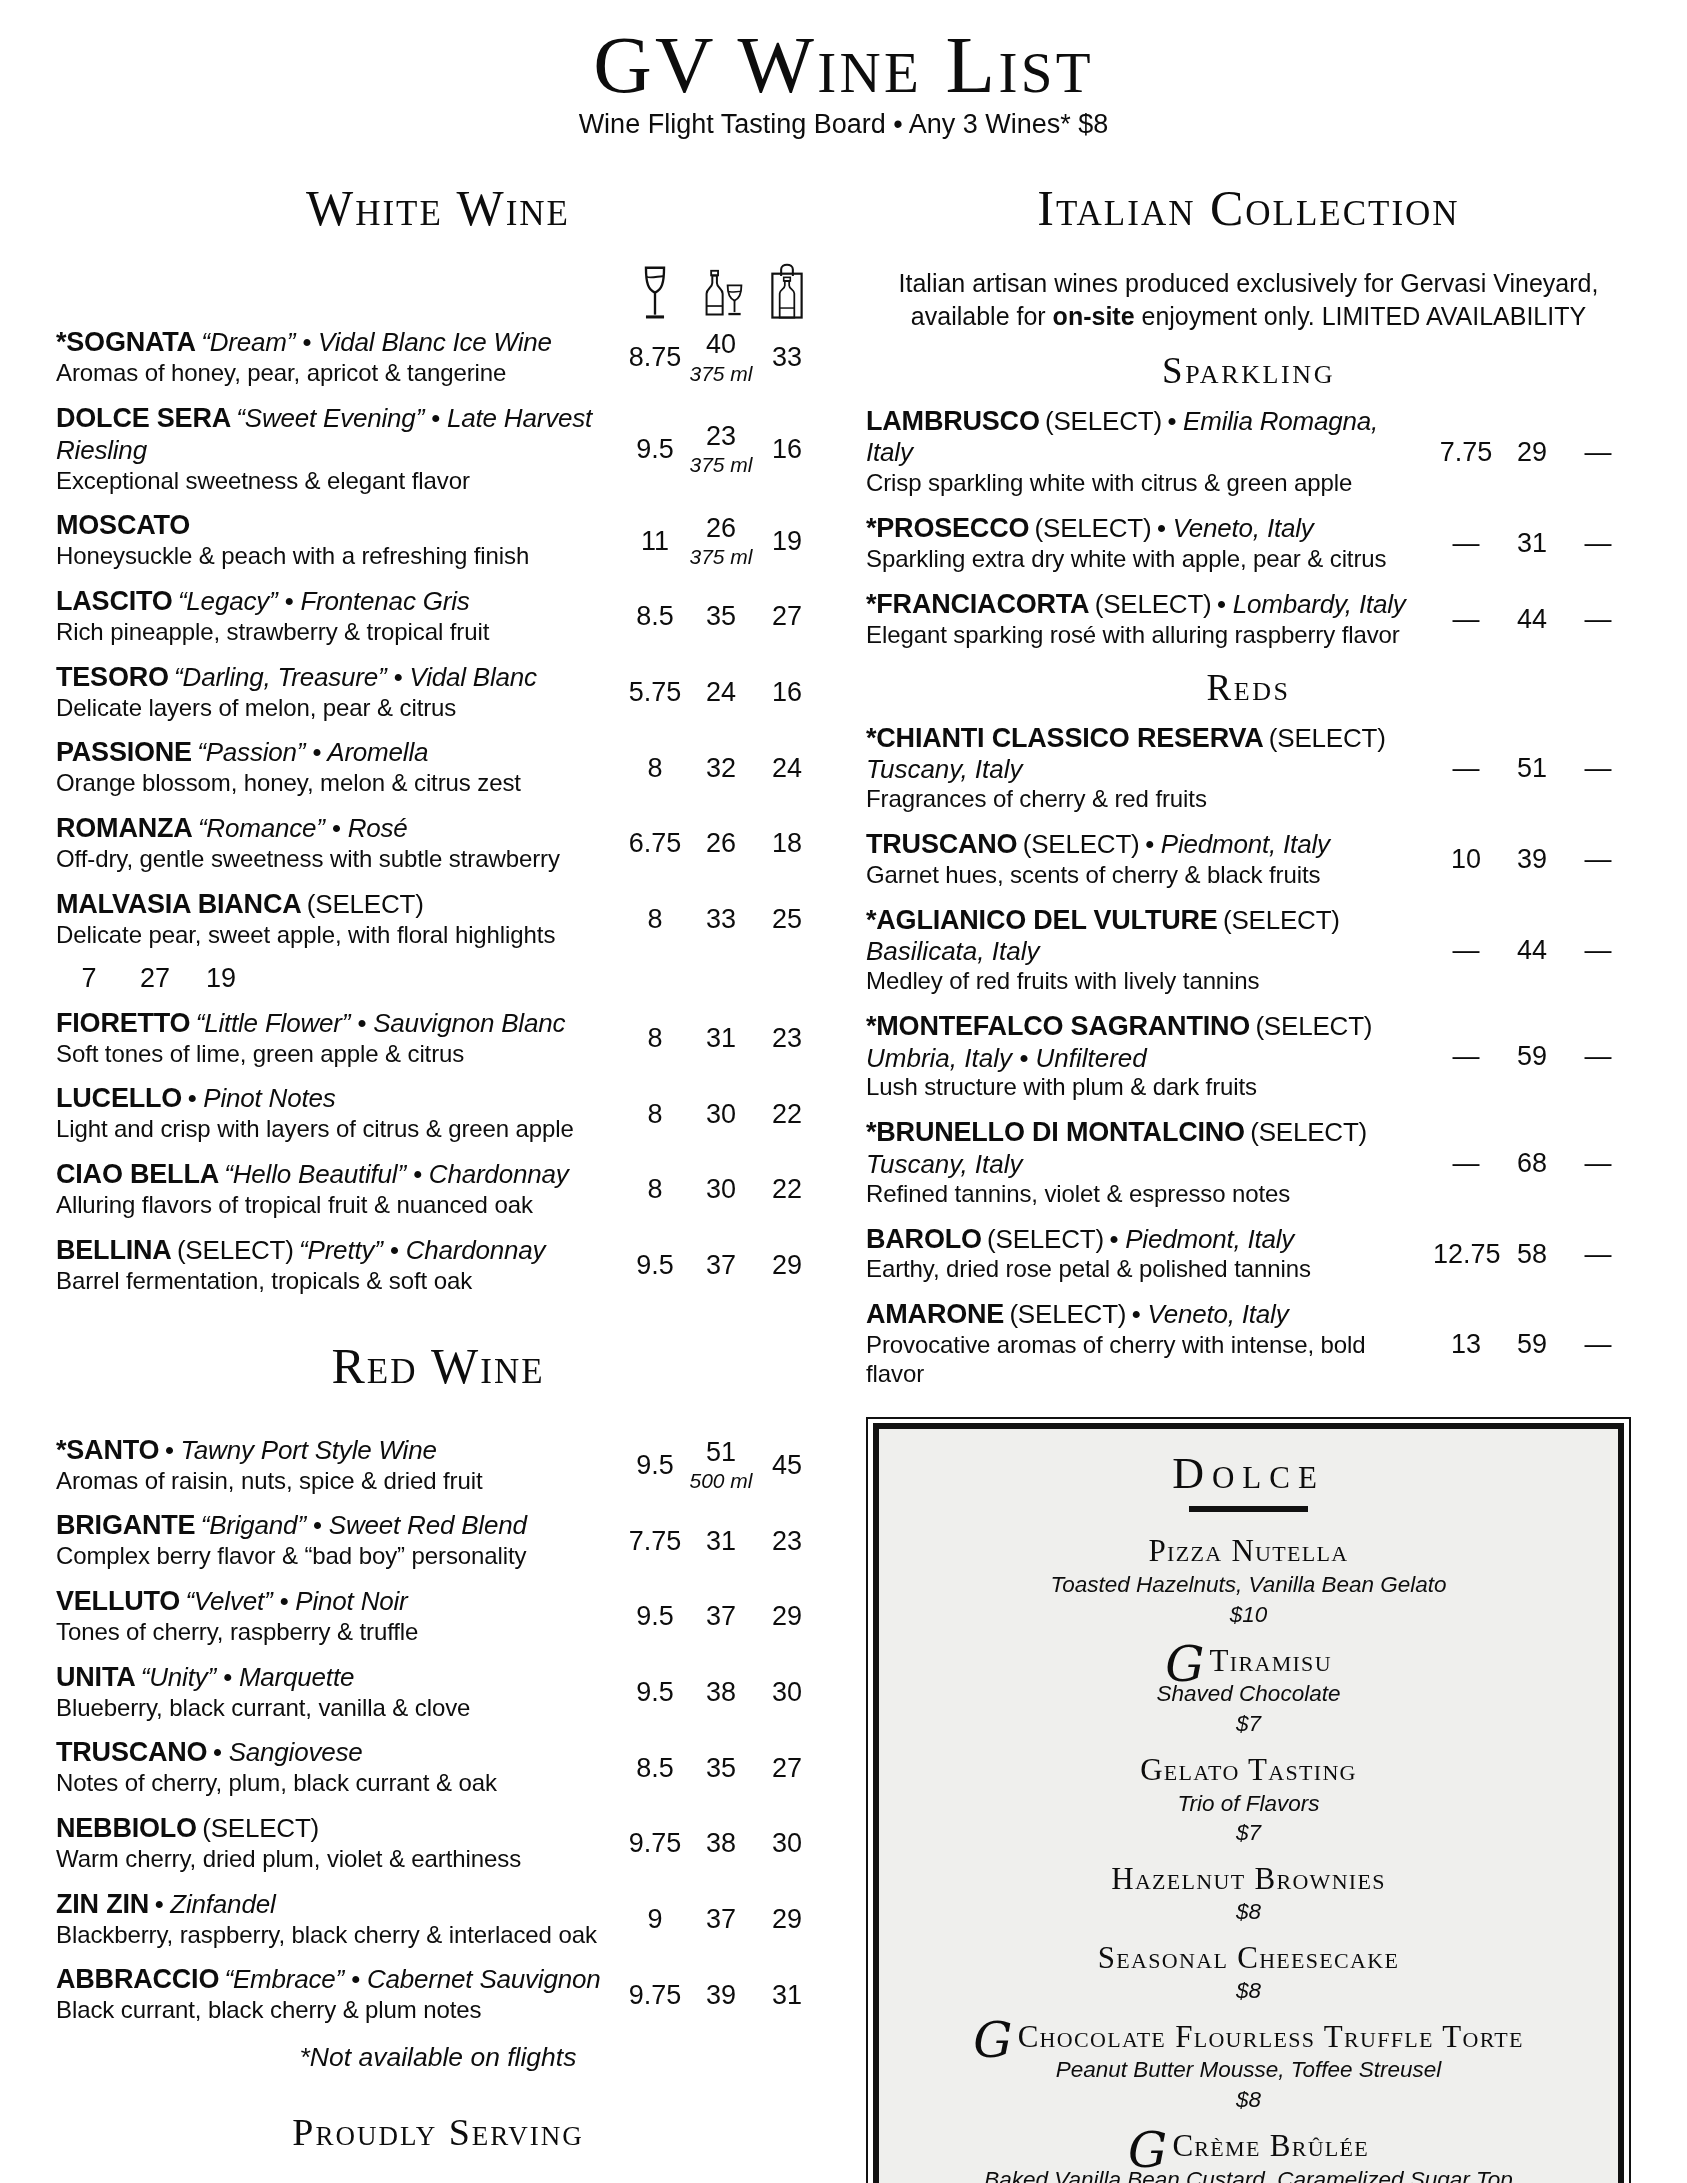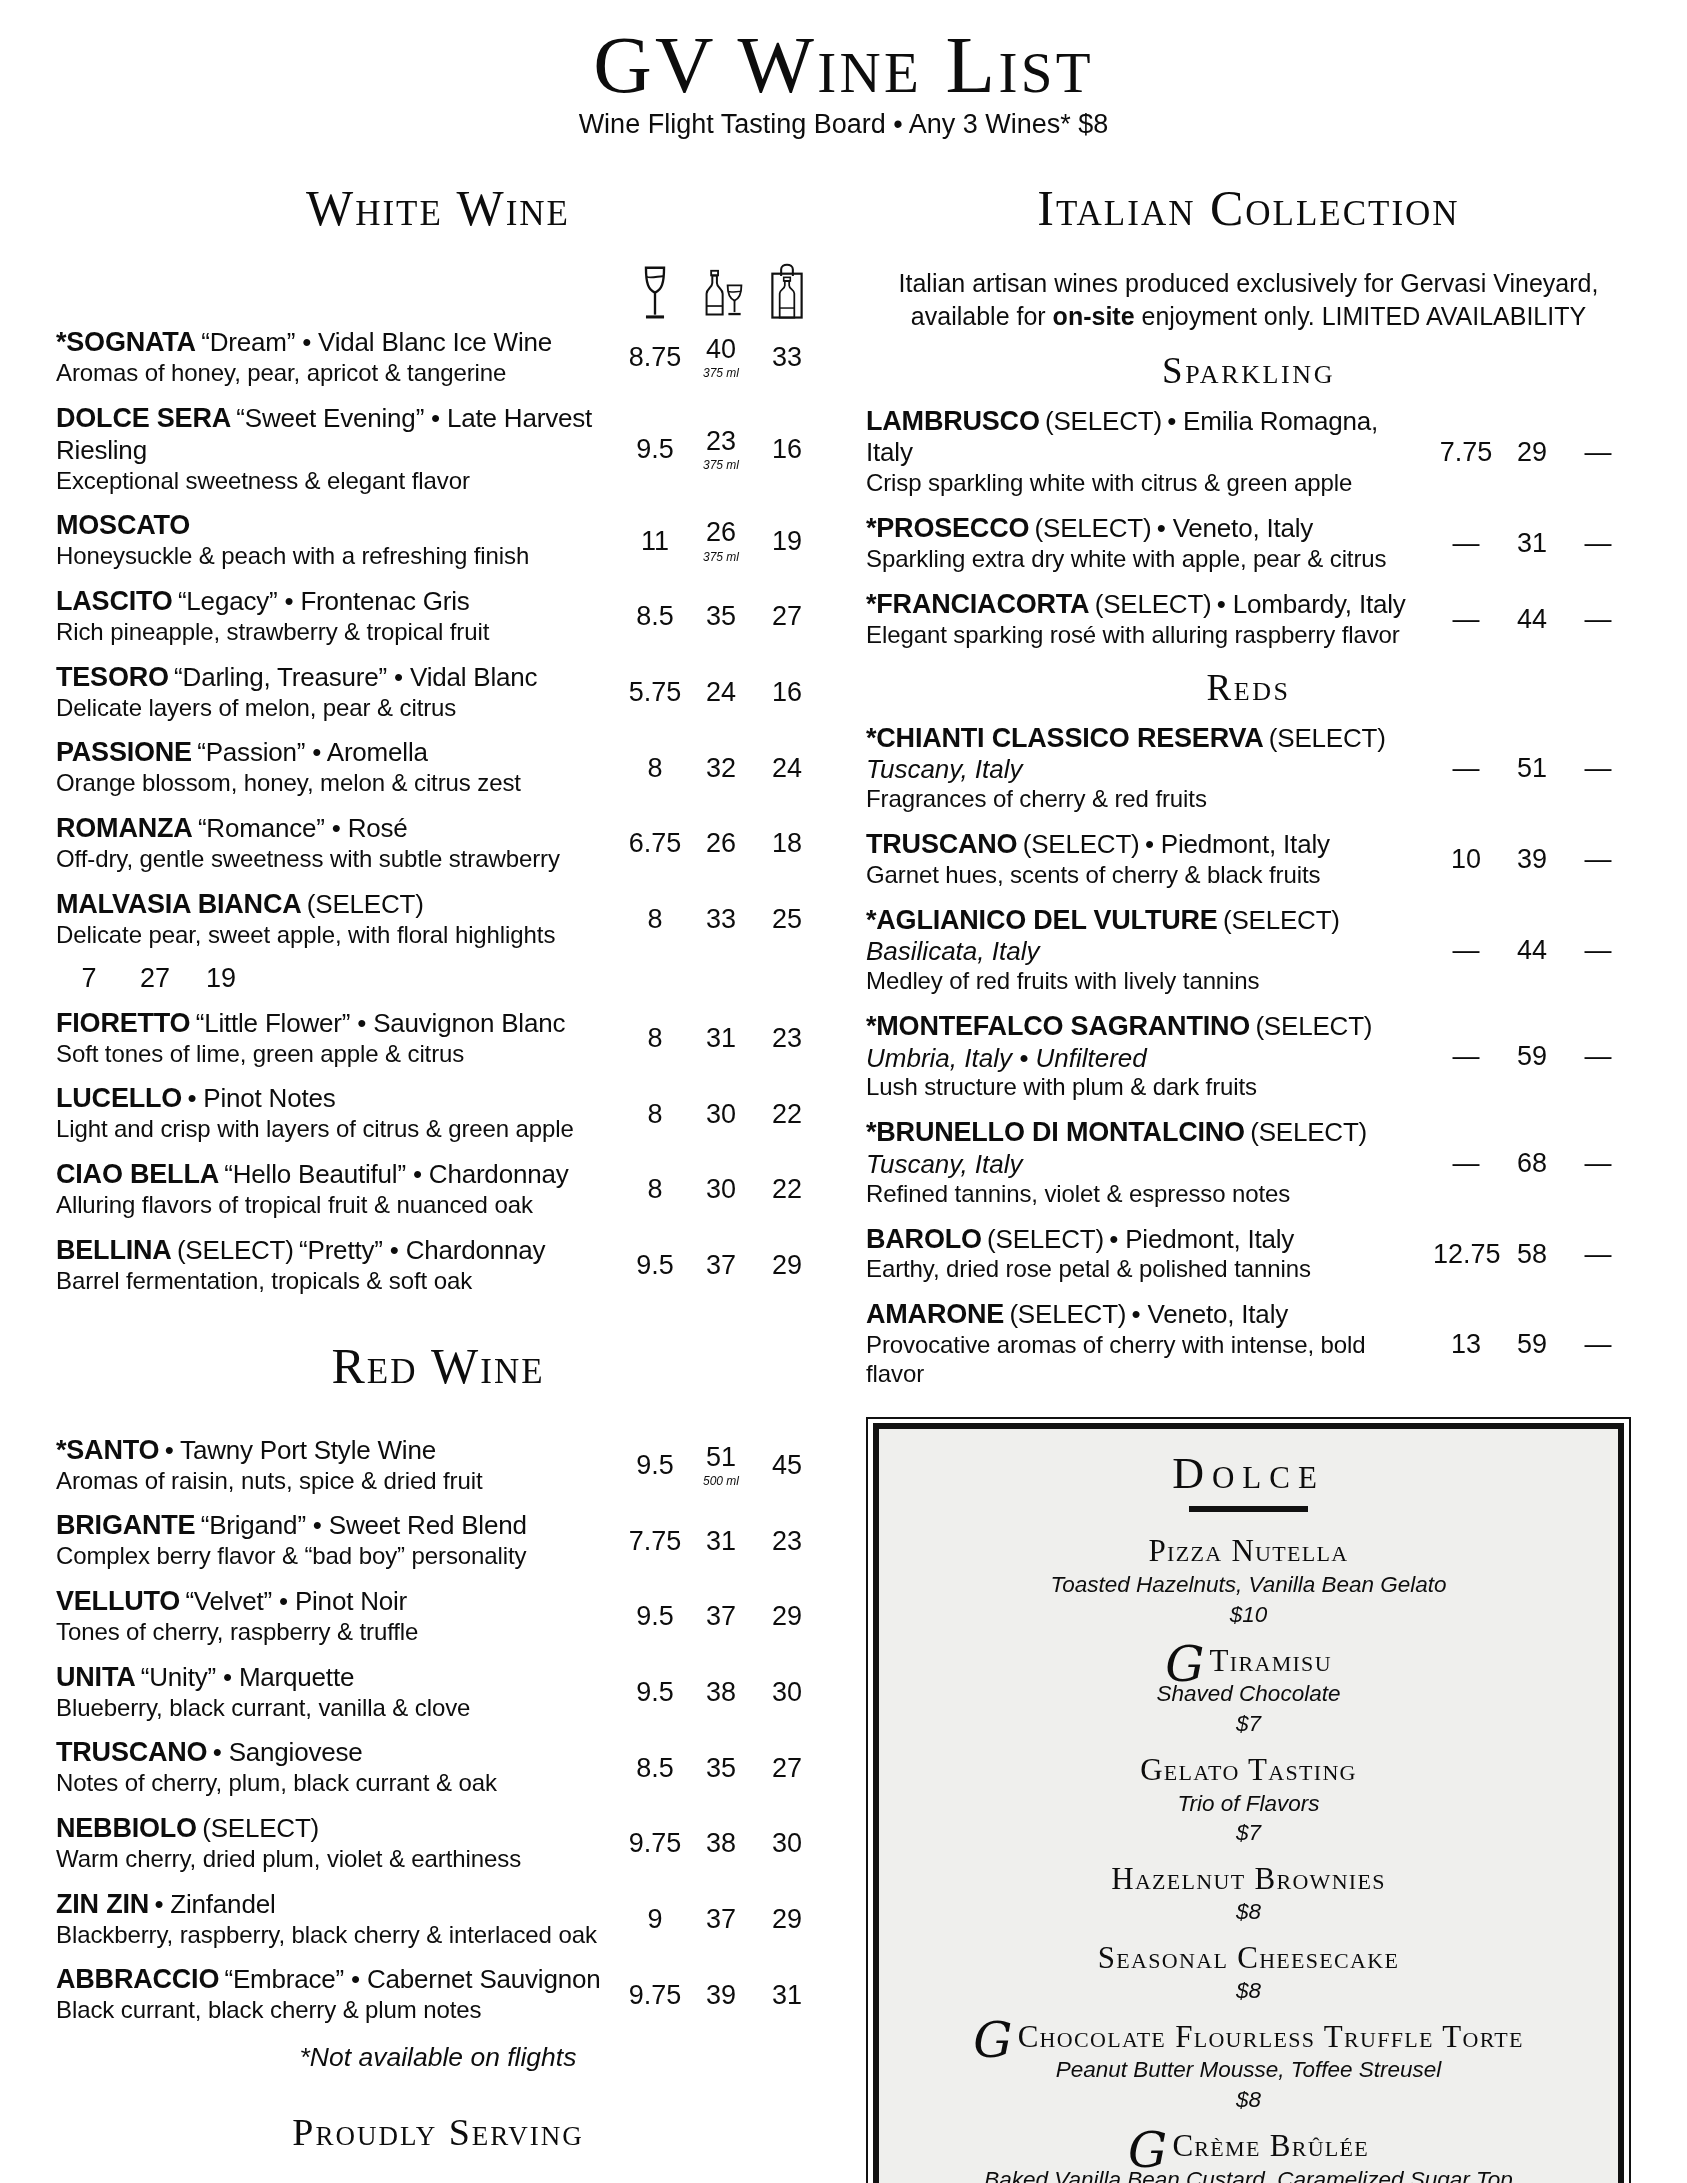--- a/index.html
+++ b/index.html
@@ -36,25 +36,25 @@
   .icons-row{display:flex;justify-content:flex-end;margin:9.3px 0 6.6px;}
   .icon-cell{width:66px;display:flex;justify-content:center;align-items:flex-end;}
   .icon-cell svg{display:block;}
 
   
   .entries{margin-top:4px;}
   .entry{display:flex;align-items:center;margin-bottom:15px;}
   .etext{flex:1;min-width:0;padding-right:8px;}
   .nline{font-size:27px;font-weight:700;line-height:1.18;letter-spacing:-0.2px;}
   .nline .sel{font-weight:400;font-size:26px;margin-left:5.3px;}
-  .nline .tail{font-weight:400;font-size:26px;margin-left:5.3px;}
+  .nline .tail{font-weight:400;font-style:italic;font-size:26px;margin-left:5.3px;}
   .line2{font-style:italic;font-size:26px;line-height:1.18;}
   .desc{font-size:24px;line-height:1.2;letter-spacing:-0.1px;}
   .pcell{width:66px;text-align:center;font-size:27px;line-height:1.05;flex:none;}
-  .pcell .note{display:block;font-size:12px;font-style:italic;margin-top:4px;}
+  .pcell .note{display:block;font-size:21px;font-style:italic;margin-top:4px;}
 
   .section-gap{margin-top:29px;}
 
   
   .it-intro{text-align:center;font-size:25px;line-height:1.3;margin:17px 6.6px 6.6px;}
   .it-intro b{font-weight:700;}
   .sub-head{
     text-align:center;font-family:"Liberation Serif", serif;font-variant:small-caps;
     font-size:37px;letter-spacing:2.6px;margin:17px 0 13.2px;
   }

